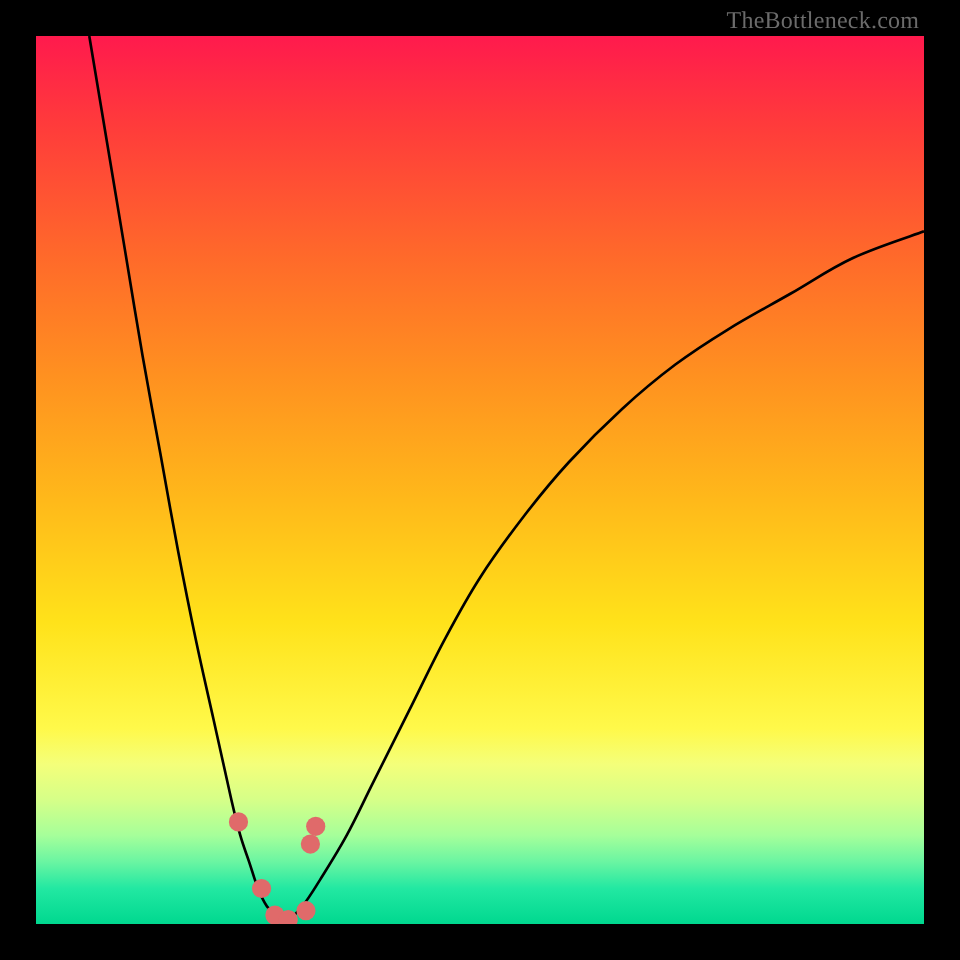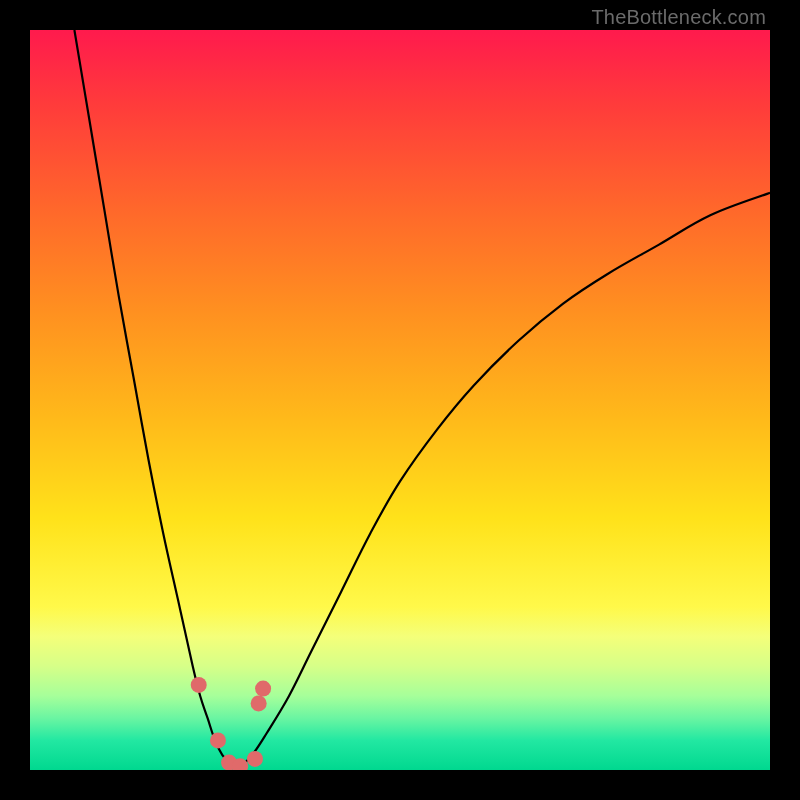--- a/index.html
+++ b/index.html
@@ -28,21 +28,21 @@
       #d6ff88 86%,
       #a6ff9a 90%,
       #6af5a2 93%,
       #22e8a2 96%,
       #00d88f 100%);
   }
   .credit {
     position: absolute;
     top: 6px;
     right: 34px;
-    font-family: Liberation Sans, sans-serif;
+    font-family: Liberation Serif, serif;
     font-size: 20px;
     color: #6b6b6b;
     font-weight: 500;
     letter-spacing: 0.2px;
   }
   svg.curve {
     position: absolute;
     left: 0; top: 0;
     width: 740px; height: 740px;
   }

